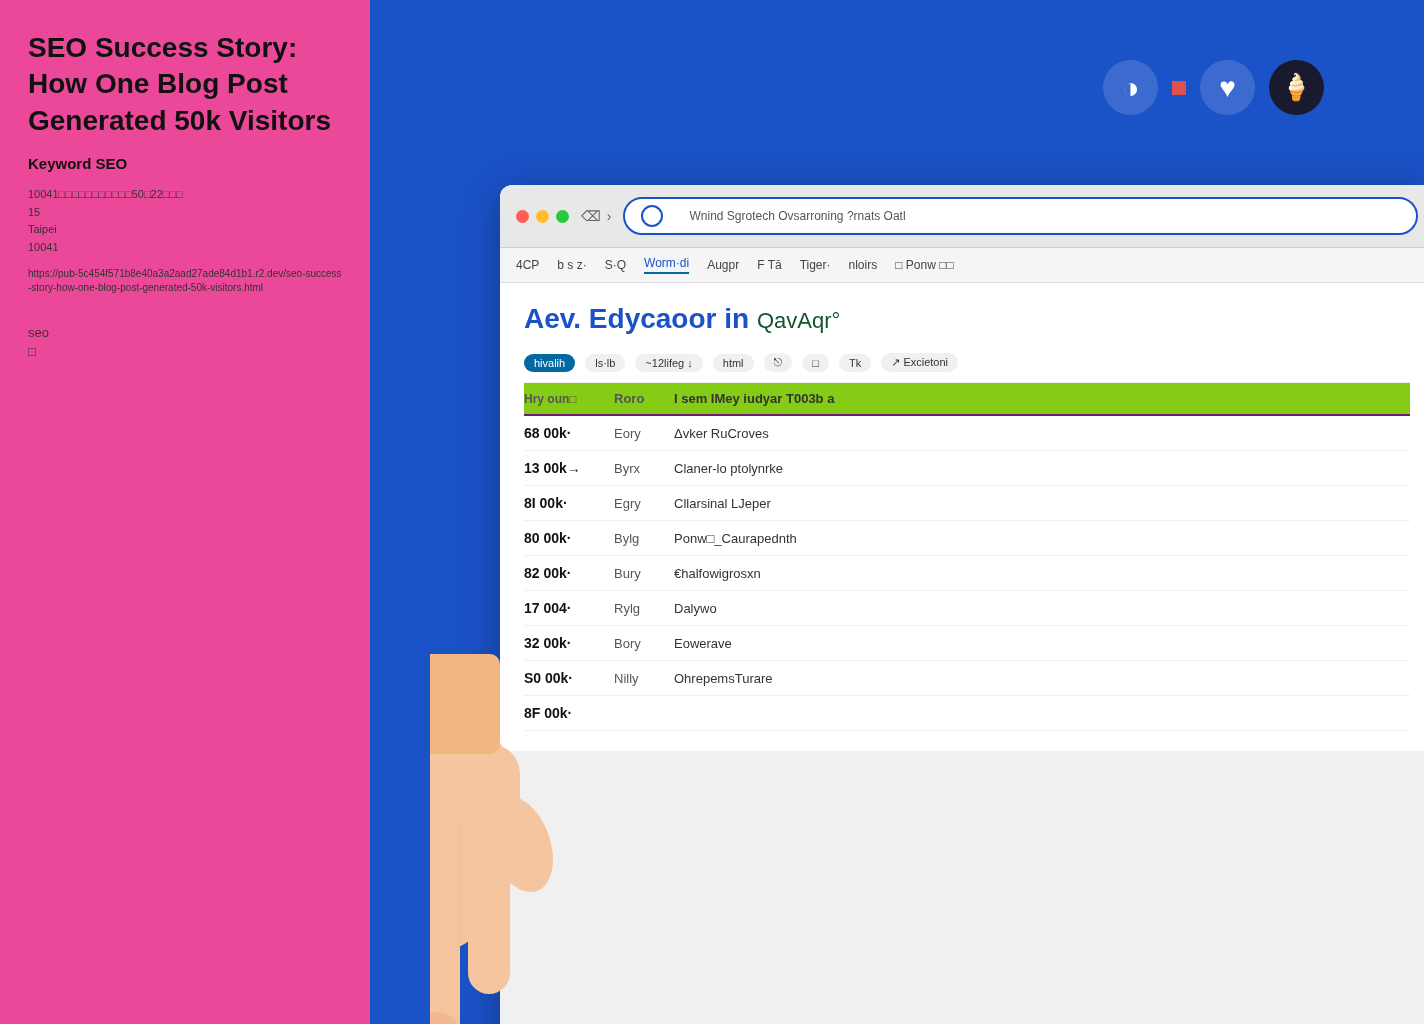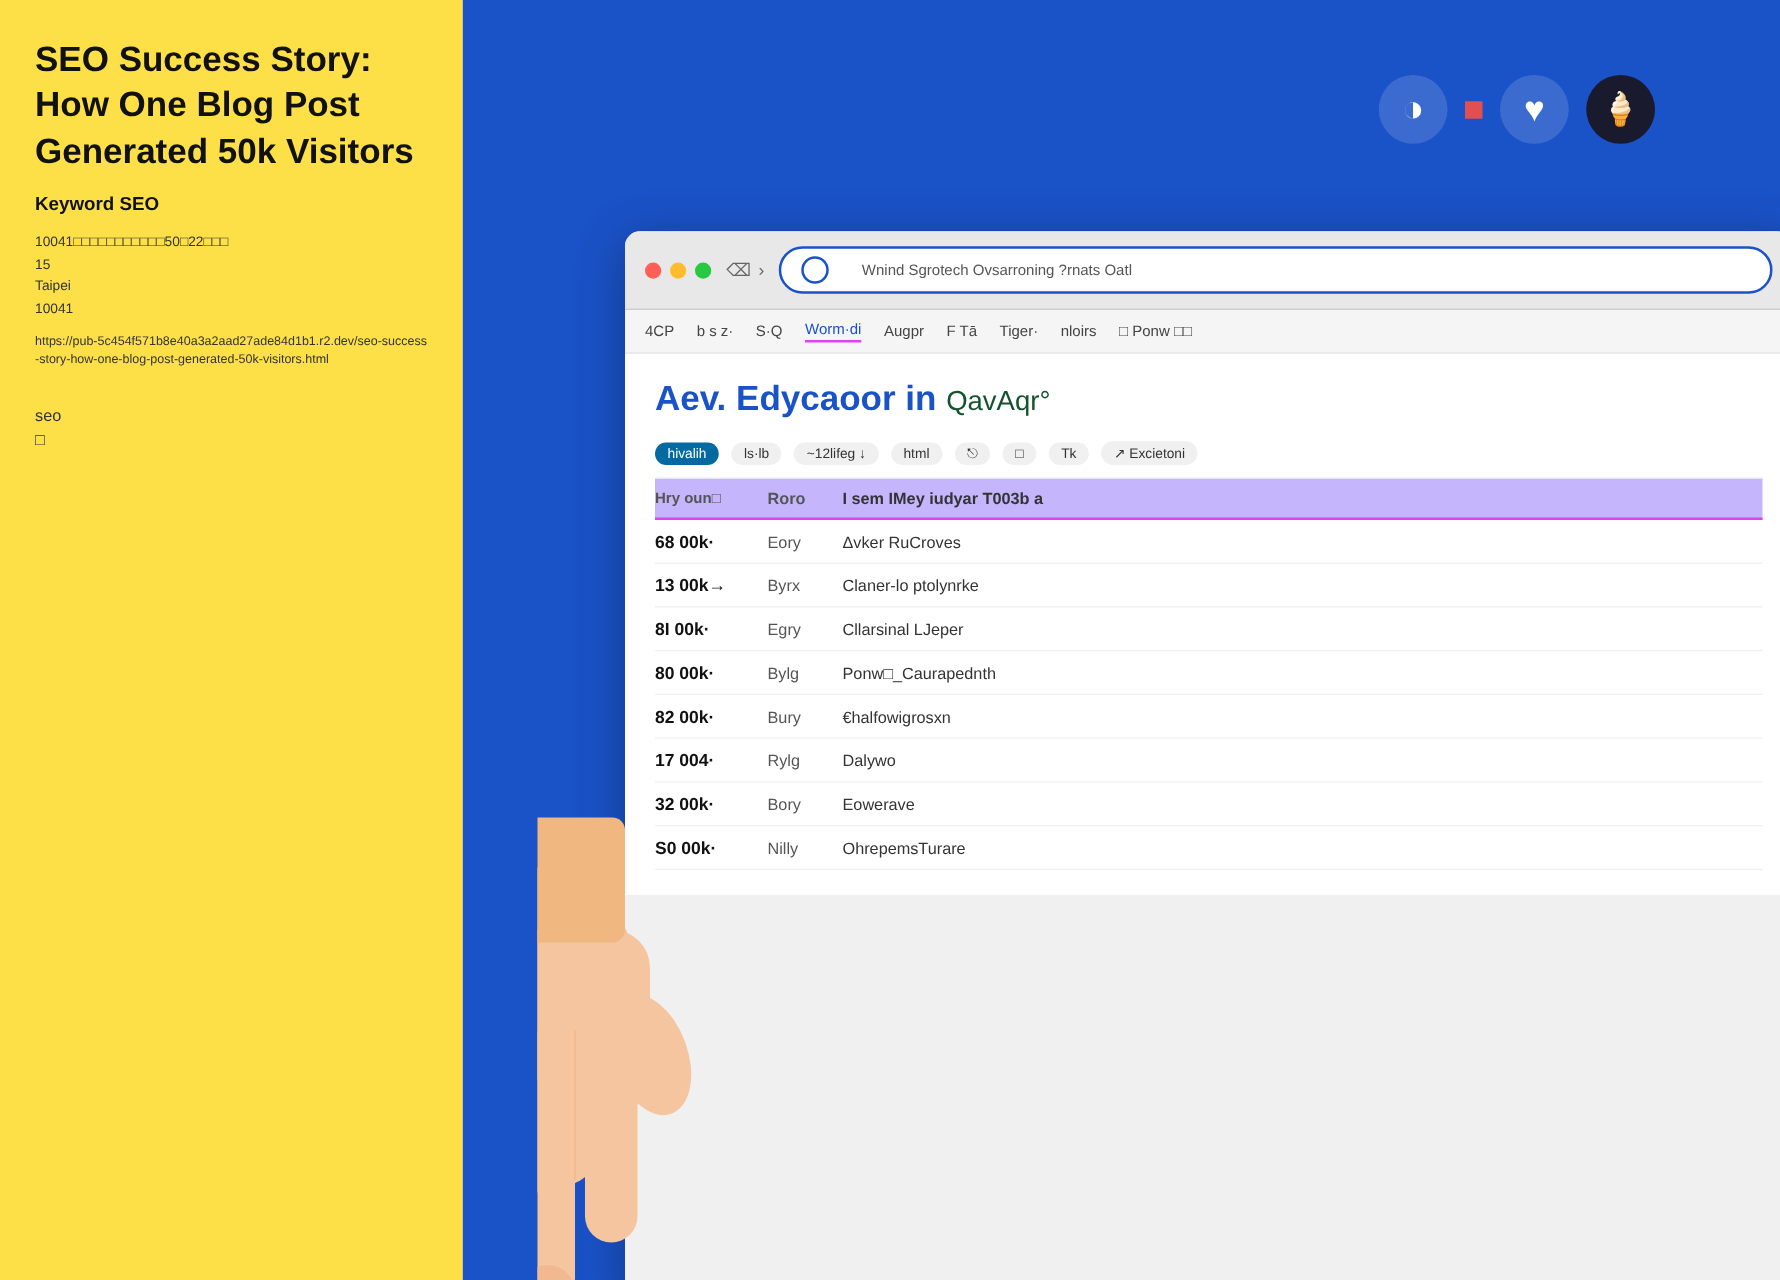--- a/index.html
+++ b/index.html
@@ -9,21 +9,21 @@
       overflow: hidden;
       font-family: -apple-system, BlinkMacSystemFont, 'Segoe UI', sans-serif;
       display: flex;
       position: relative;
     }
 
     
     .left-panel {
       width: 370px;
       min-width: 370px;
-      background: #fde047;
+      background: #ec4899;
       padding: 30px 28px;
       display: flex;
       flex-direction: column;
       gap: 10px;
       position: relative;
       z-index: 2;
     }
 
     .article-title {
       font-size: 28px;
@@ -162,21 +162,21 @@
       color: #444;
       white-space: nowrap;
       cursor: pointer;
       display: flex;
       align-items: center;
       gap: 4px;
     }
 
     .toolbar-item.active {
       color: #1a52c7;
-      border-bottom: 2px solid #d946ef;
+      border-bottom: 2px solid #0369a1;
       padding-bottom: 2px;
     }
 
     
     .browser-content {
       background: white;
       padding: 20px 24px;
       overflow: hidden;
     }
 
@@ -186,24 +186,24 @@
       color: #111;
       margin-bottom: 12px;
     }
 
     .page-title span {
       color: #1a52c7;
     }
 
     .table-header {
       display: flex;
-      align-items: flex-start;
+      align-items: flex-end;
       padding: 8px 0;
-      border-bottom: 2px solid #d946ef;
-      background: #c4b5fd;
+      border-bottom: 2px solid #701a75;
+      background: #84cc16;
       font-size: 12px;
       color: #666;
       font-weight: 600;
     }
 
     .table-row {
       display: flex;
       align-items: center;
       padding: 9px 0;
       border-bottom: 1px solid #f0f0f0;
@@ -425,20 +425,25 @@
         <div class="table-row">
           <span class="col-number">32 00k·</span>
           <span class="col-name">Bory</span>
           <span class="col-desc">Eowerave</span>
         </div>
         <div class="table-row">
           <span class="col-number">S0 00k·</span>
           <span class="col-name">Nilly</span>
           <span class="col-desc">OhrepemsTurare</span>
         </div>
+        <div class="table-row">
+          <span class="col-number">8F 00k·</span>
+          <span class="col-name"></span>
+          <span class="col-desc"></span>
+        </div>
       </div>
     </div>
   </div>
 
   <div class="hand-overlay">
     <svg class="hand-svg" viewBox="0 0 340 680" xmlns="http://www.w3.org/2000/svg">
 
       <g transform="translate(170, 680) rotate(180)">
 
         <ellipse cx="170" cy="200" rx="90" ry="130" fill="#f5c5a0"></ellipse>

